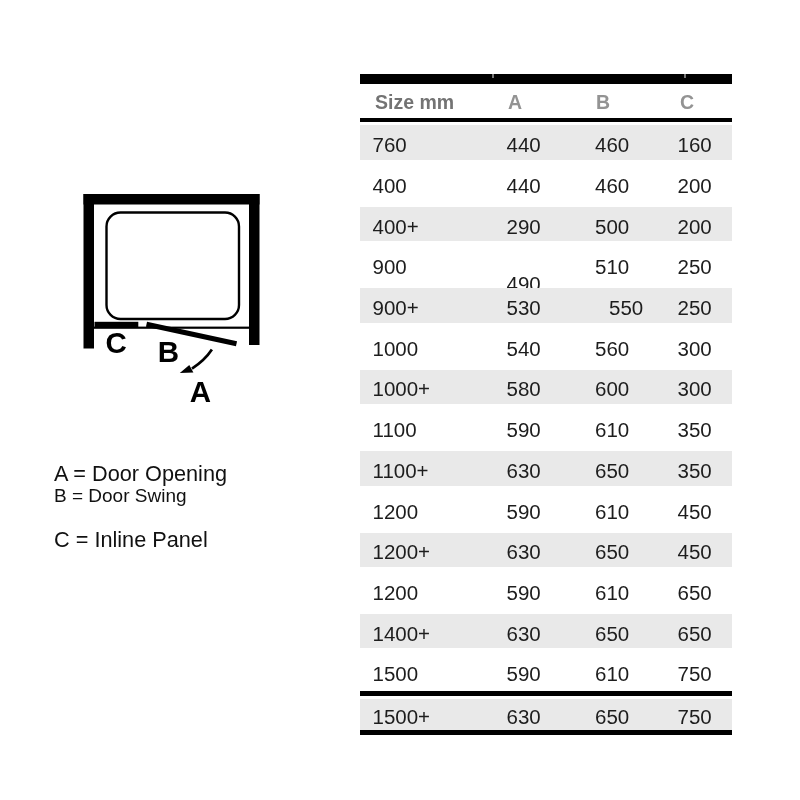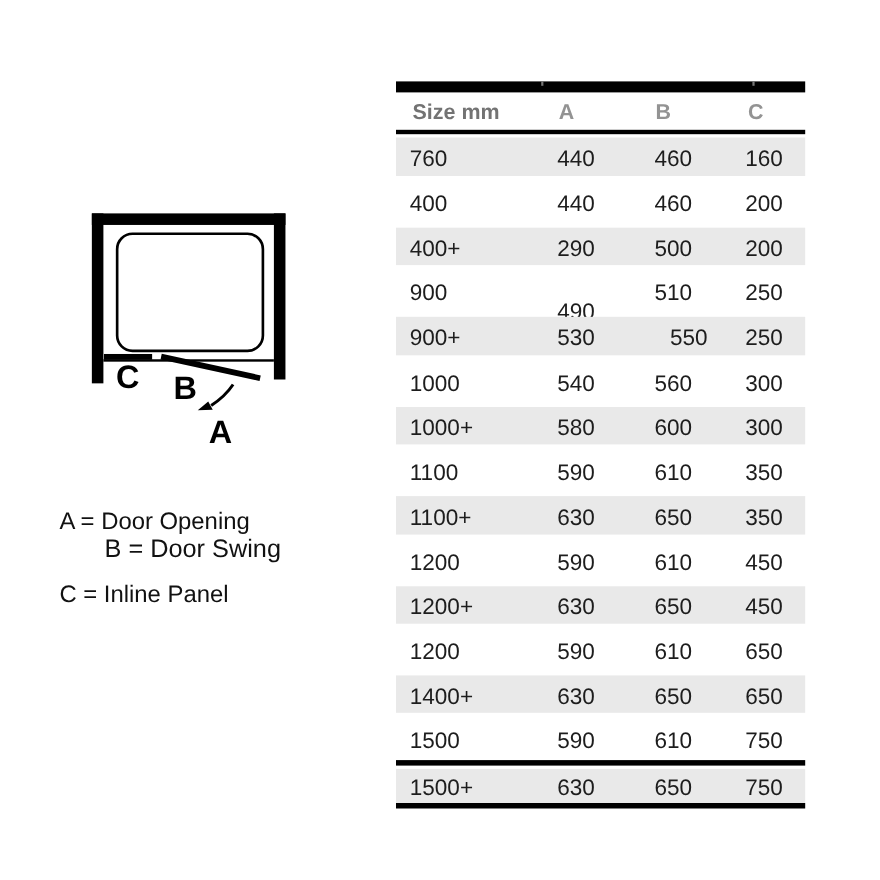--- a/index.html
+++ b/index.html
@@ -56,21 +56,21 @@
         <text x="157.8" y="362.4" font-size="29.5" font-weight="bold" fill="#000">B</text>
       </g>
 
     <g>
         <text x="189.7" y="402.4" font-size="29.5" font-weight="bold" fill="#000">A</text>
       </g>
   </svg>
 
   <div class="abs" style="left:54px;top:460.6px;font-size:21.7px;color:#111;">A = Door Opening</div>
 
-  <div class="abs" style="left:54px;top:485.4px;font-size:23px;color:#111;margin-left:41px;">B = Door Swing</div>
+  <div class="abs" style="left:54px;top:485.4px;font-size:19px;color:#111;">B = Door Swing</div>
 
   <div class="abs" style="left:54px;top:510.9px;font-size:21.7px;color:#111;margin-top:16px;">C = Inline Panel</div>
 
   <div class="abs" style="left:360px;top:73.5px;width:372px;height:10px;background:#000;"></div>
   <div class="abs" style="left:491.5px;top:73.5px;width:2px;height:4px;background:#777;"></div>
   <div class="abs" style="left:683.5px;top:73.5px;width:2px;height:4px;background:#777;"></div>
 
   <div class="abs" style="left:0;top:0;">
     <div class="cell" style="left:375px;top:90.5px;font-size:19.5px;font-weight:bold;color:#737373;">Size mm</div>
     <div class="cell" style="left:508px;top:90.5px;font-size:19.5px;font-weight:bold;color:#939393;">A</div>

